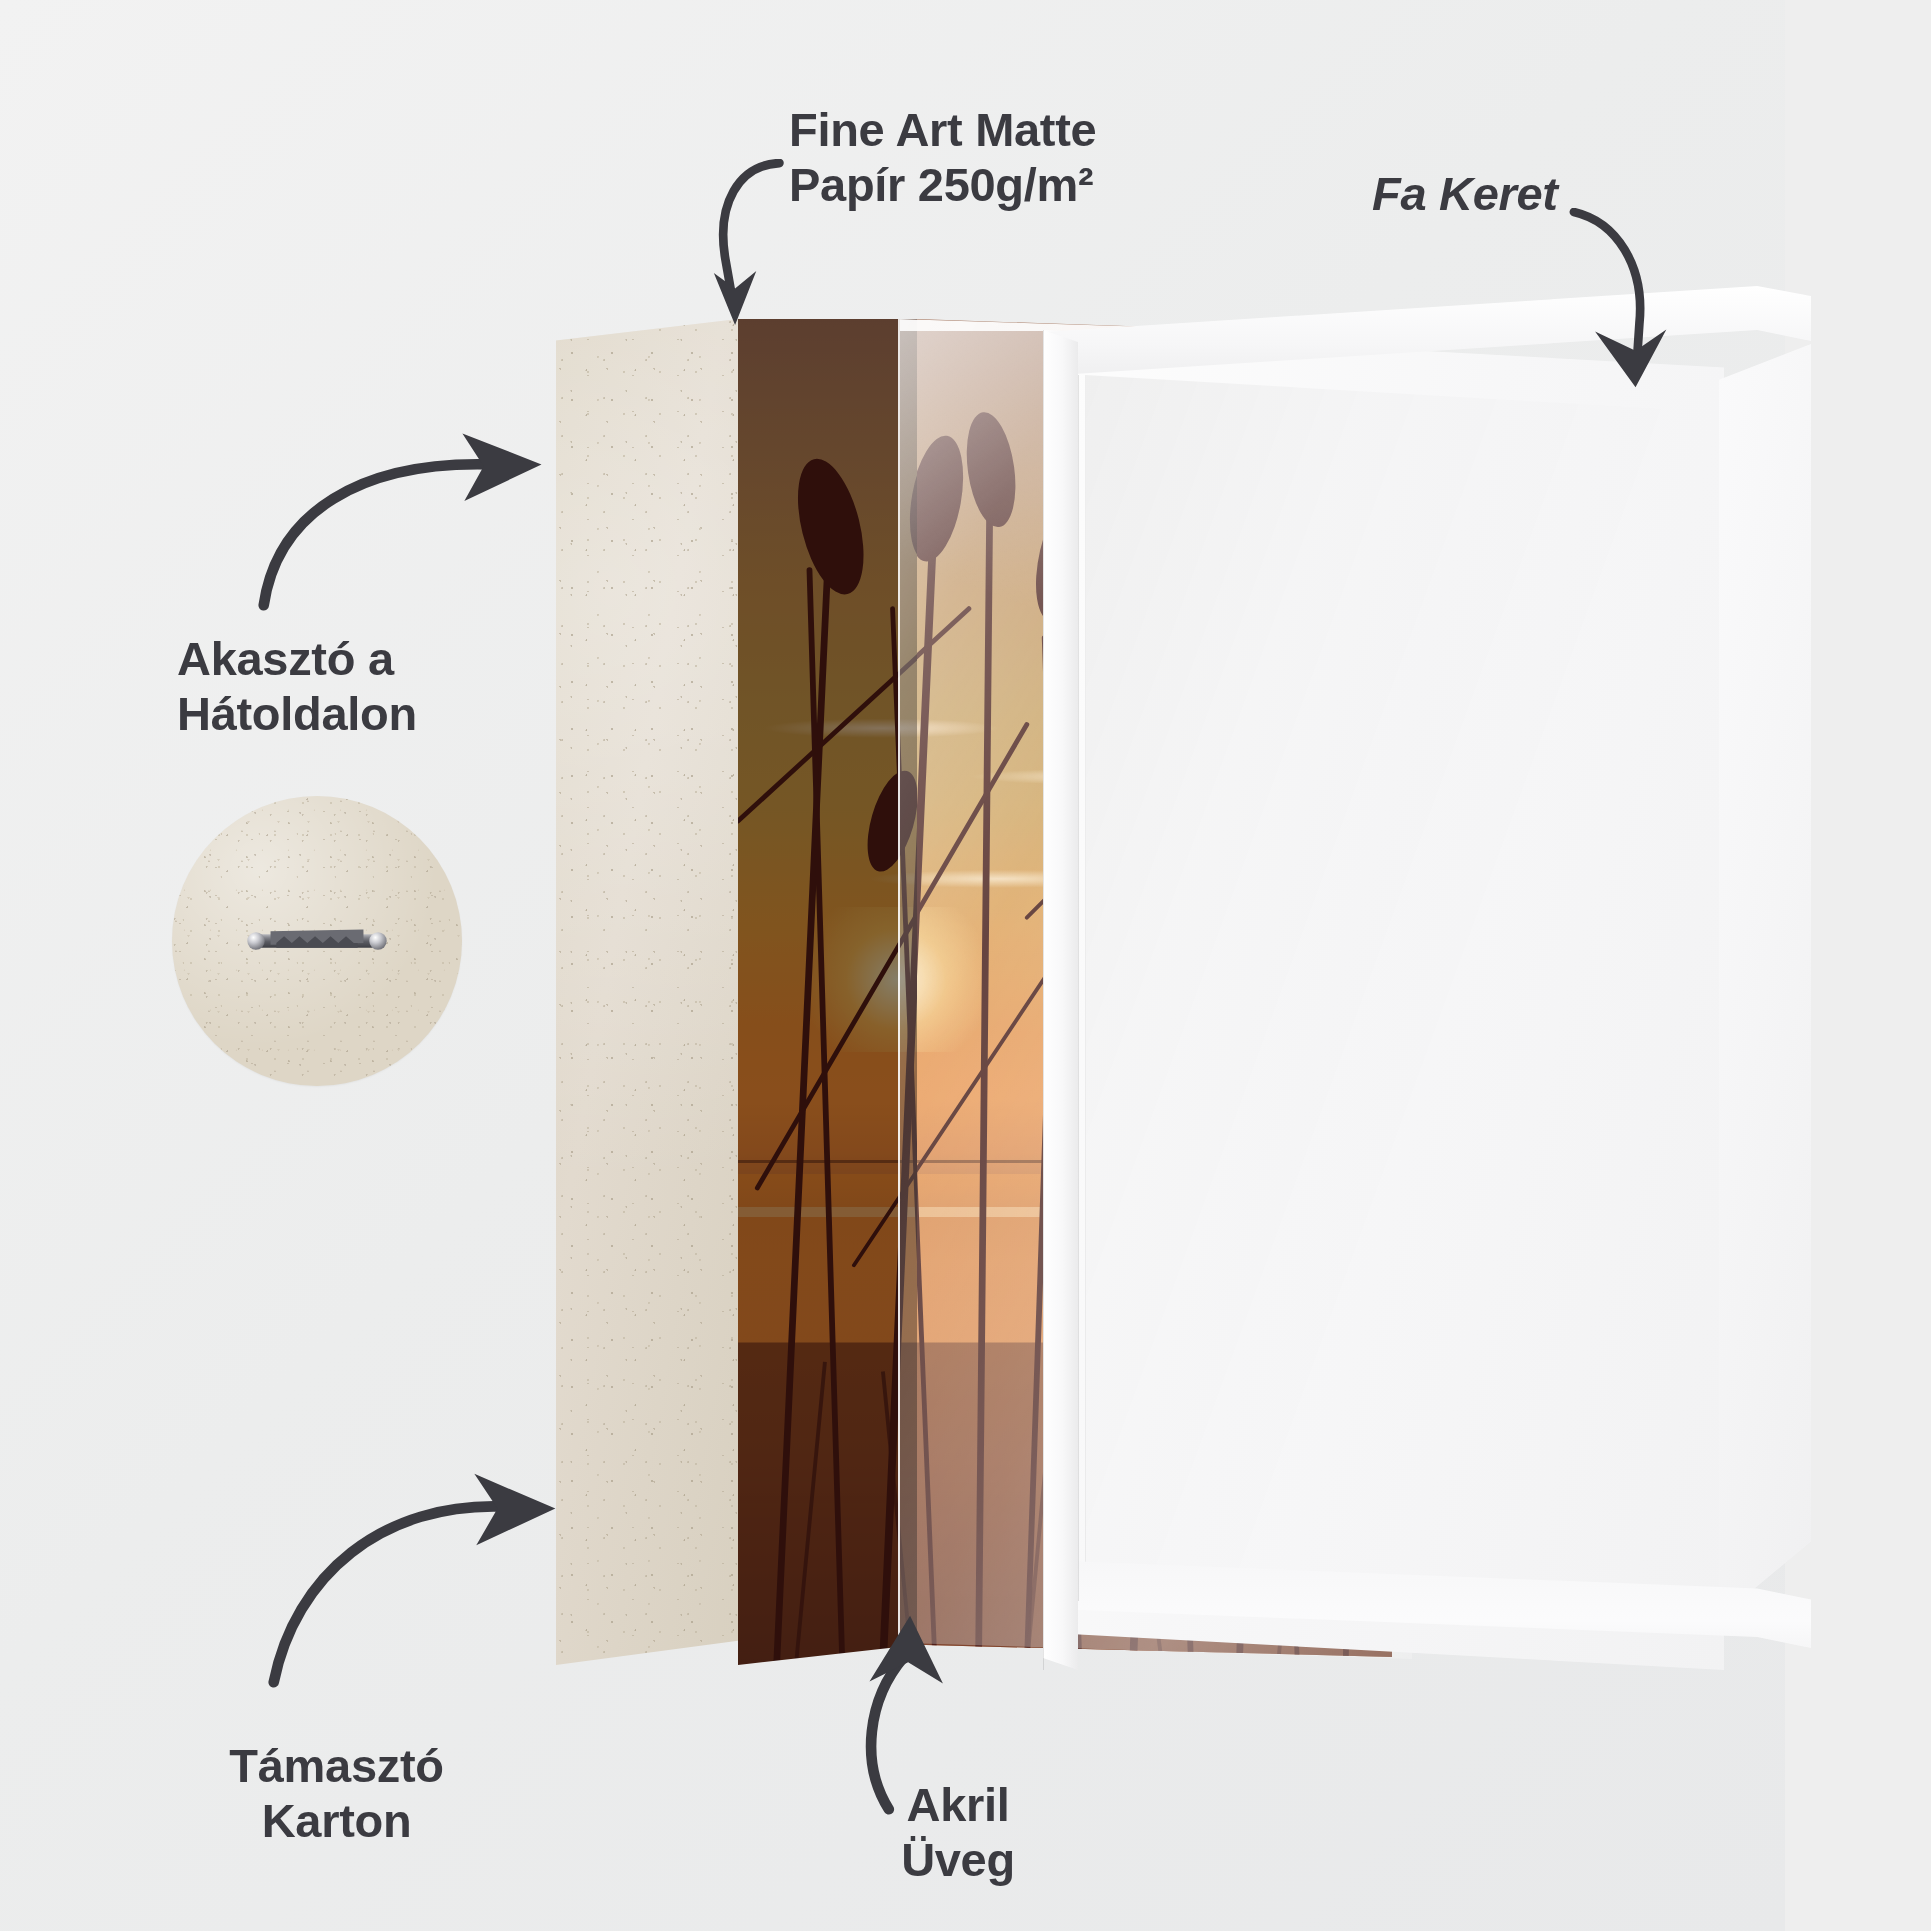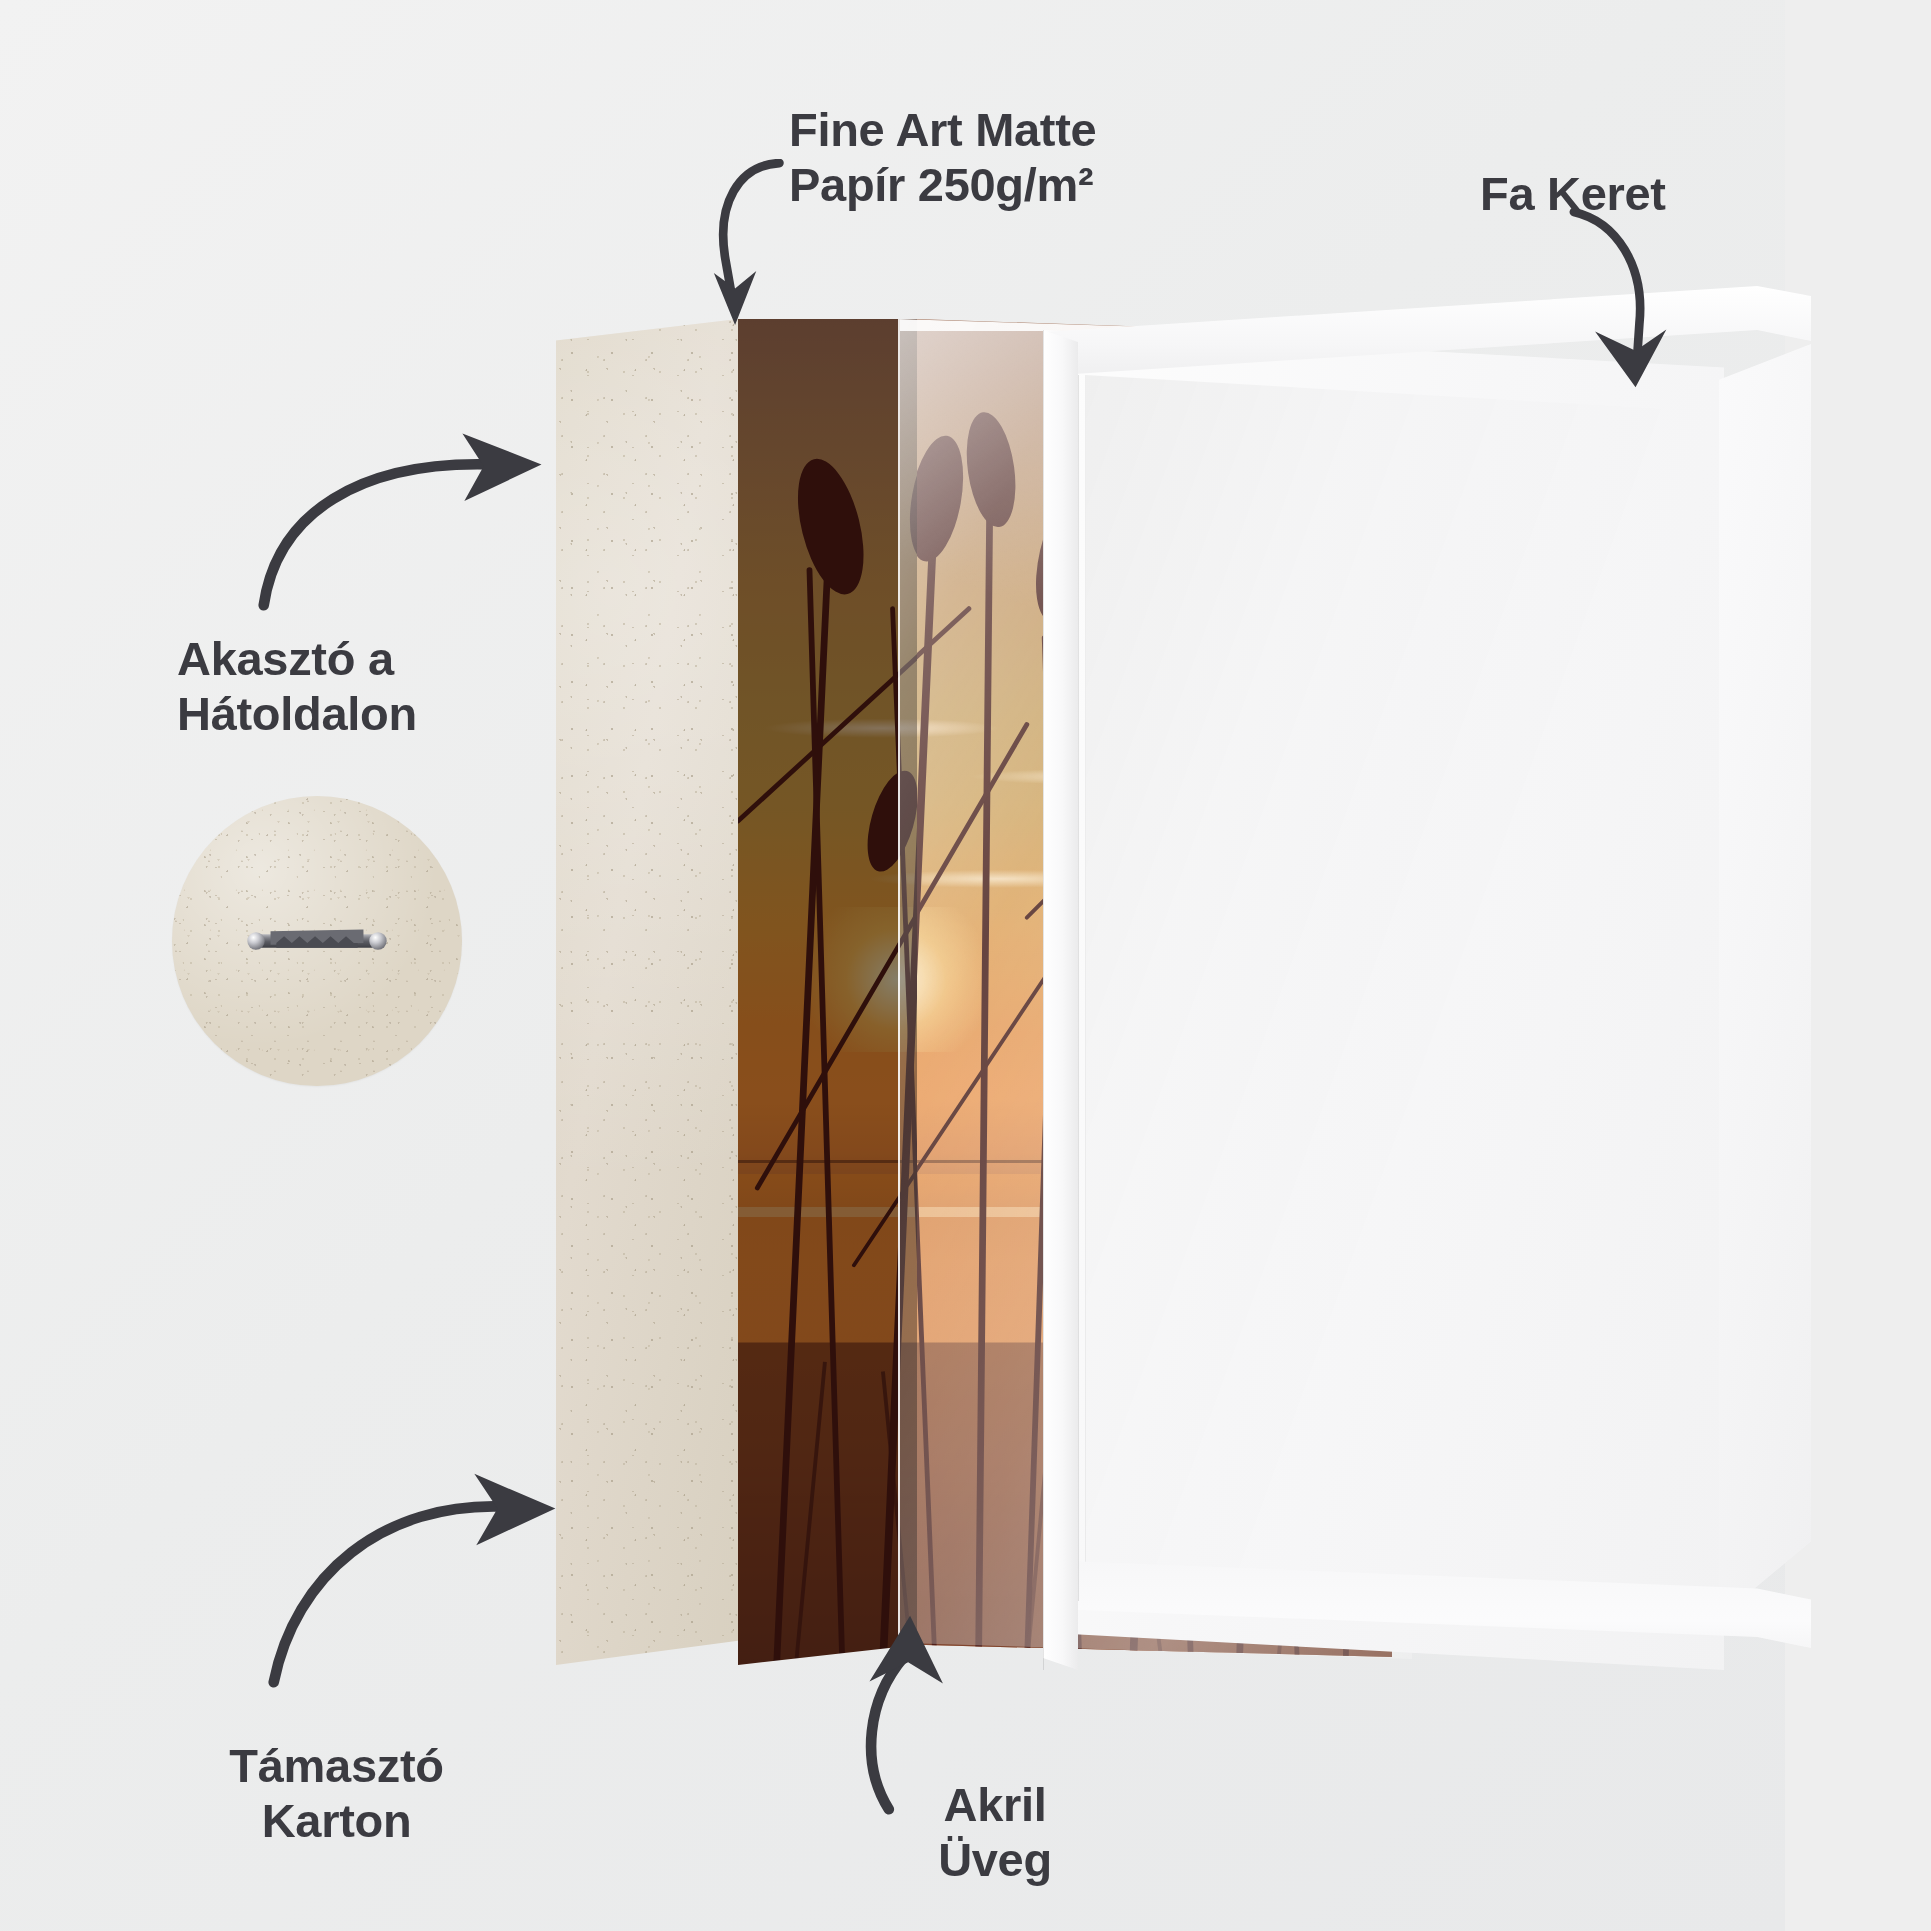--- a/index.html
+++ b/index.html
@@ -19,24 +19,24 @@
     position:absolute;
     color:#3b3b41;
     font-weight:bold;
     font-size:47px;
     line-height:1.18;
     letter-spacing:-0.3px;
     white-space:pre-line;
     user-select:none;
   }
   #lbl-paper{left:789px;top:102px;text-align:left;}
-  #lbl-frame{left:1480px;top:166px;text-align:right;}
+  #lbl-frame{left:1372px;top:166px;text-align:right;font-style:italic;}
   #lbl-hanger{left:177px;top:631px;text-align:left;}
   #lbl-carton{left:177px;top:1738px;text-align:center;width:319px;}
-  #lbl-acryl{left:879px;top:1777px;text-align:center;width:232px;}
+  #lbl-acryl{left:842px;top:1777px;text-align:center;width:232px;}
 
   
   .arrow{position:absolute;pointer-events:none;}
   #arr-paper{left:710px;top:159px;}
   #arr-frame{left:1545px;top:208px;}
   #arr-hanger{left:256px;top:420px;}
   #arr-carton{left:266px;top:1468px;}
   #arr-acryl{left:854px;top:1612px;}
 
   

